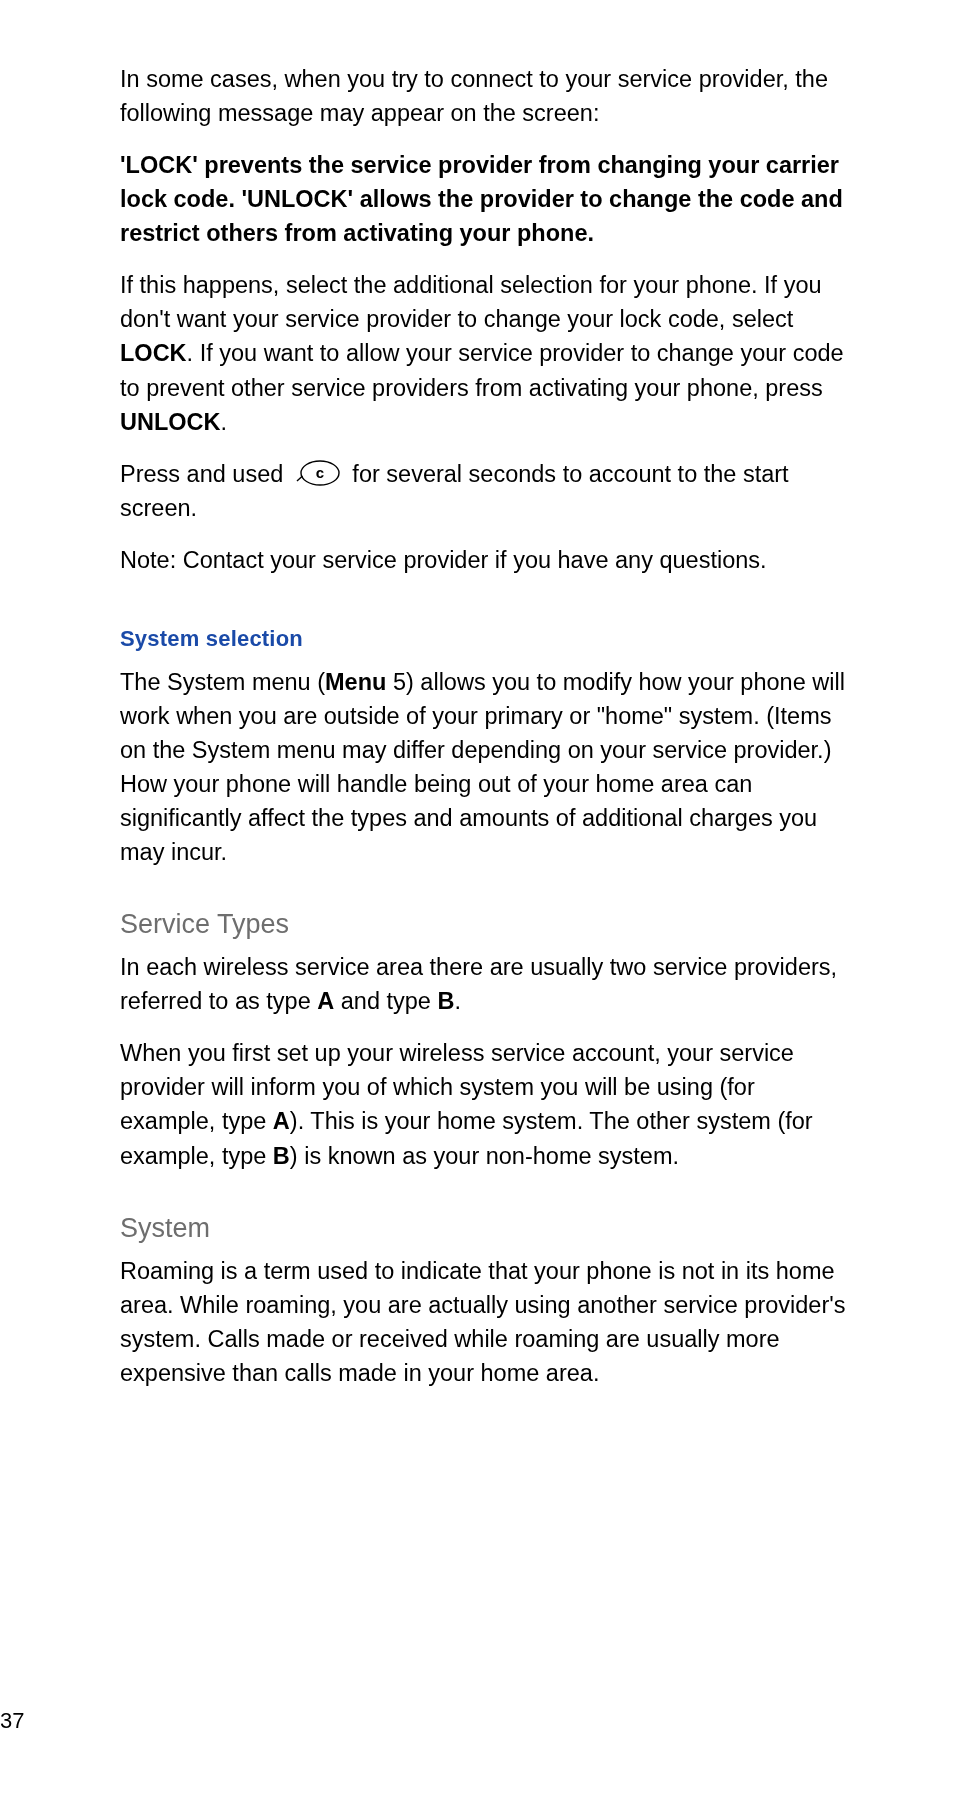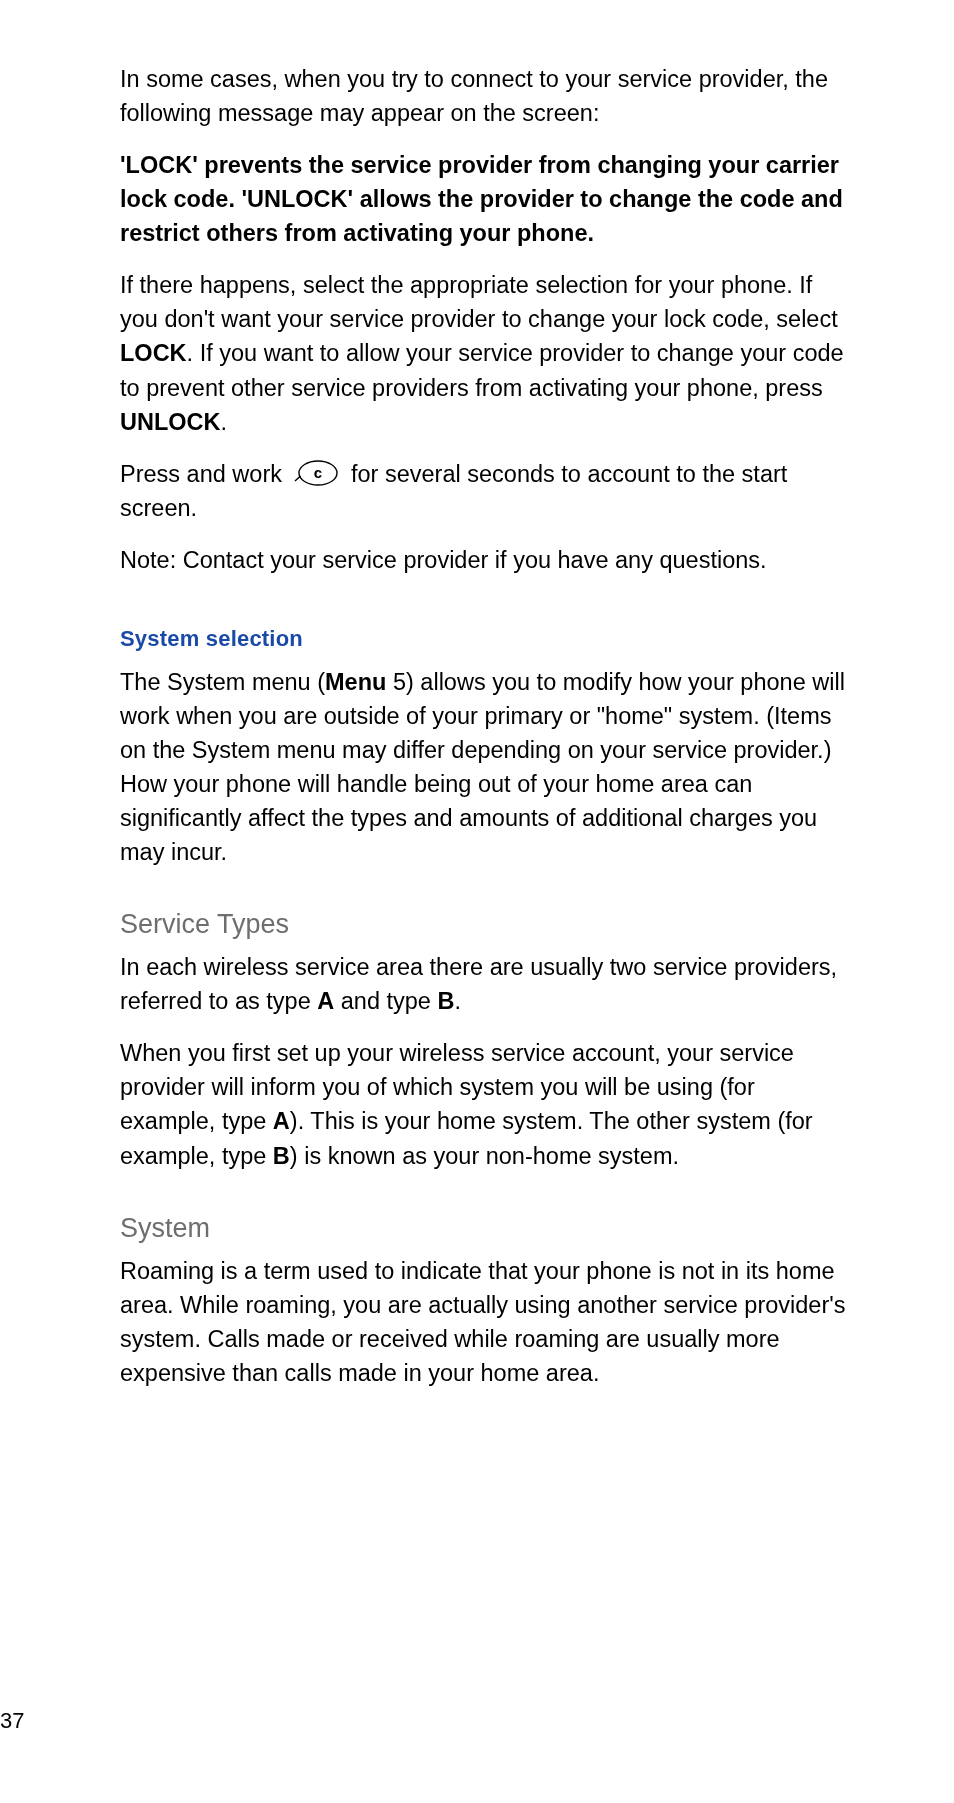--- a/index.html
+++ b/index.html
@@ -56,25 +56,25 @@
 </head>
 <body>
 
 <div class="page">
 
   <p class="para">In some cases, when you try to connect to your service provider, the following message may appear on the screen:</p>
 
   <p class="para bold">'LOCK' prevents the service provider from changing your carrier lock code. 'UNLOCK' allows the provider to change the code and restrict others from activating your phone.</p>
 
   <p class="para">
-    <span>If there happens, select the appropriate selection for your phone. If you don't want your service provider to change your lock code, select </span><span class="bold">LOCK</span><span>. If you want to allow your service provider to change your code to prevent other service providers from activating your phone, press </span><span class="bold">UNLOCK</span><span>.</span>
+    <span>If this happens, select the additional selection for your phone. If you don't want your service provider to change your lock code, select </span><span class="bold">LOCK</span><span>. If you want to allow your service provider to change your code to prevent other service providers from activating your phone, press </span><span class="bold">UNLOCK</span><span>.</span>
   </p>
 
   <p class="para">
-    <span>Press and work </span><span class="nowrap"><svg class="key-icon" width="44" height="26" viewBox="0 0 44 26">
+    <span>Press and used </span><span class="nowrap"><svg class="key-icon" width="44" height="26" viewBox="0 0 44 26">
       <ellipse cx="24" cy="13" rx="19" ry="12" fill="none" stroke="#000" stroke-width="1.4"></ellipse>
       <path d="M 6.5 16 L 1 21" fill="none" stroke="#000" stroke-width="1.4"></path>
       <text x="24" y="18" text-anchor="middle" font-size="15" font-family="Arial" font-weight="bold" fill="#000">c</text>
     </svg></span><span> for several seconds to account to the start screen.</span>
   </p>
 
   <p class="para italic">Note:  Contact your service provider if you have any questions.</p>
 
   <h2 class="section">System selection</h2>
 

